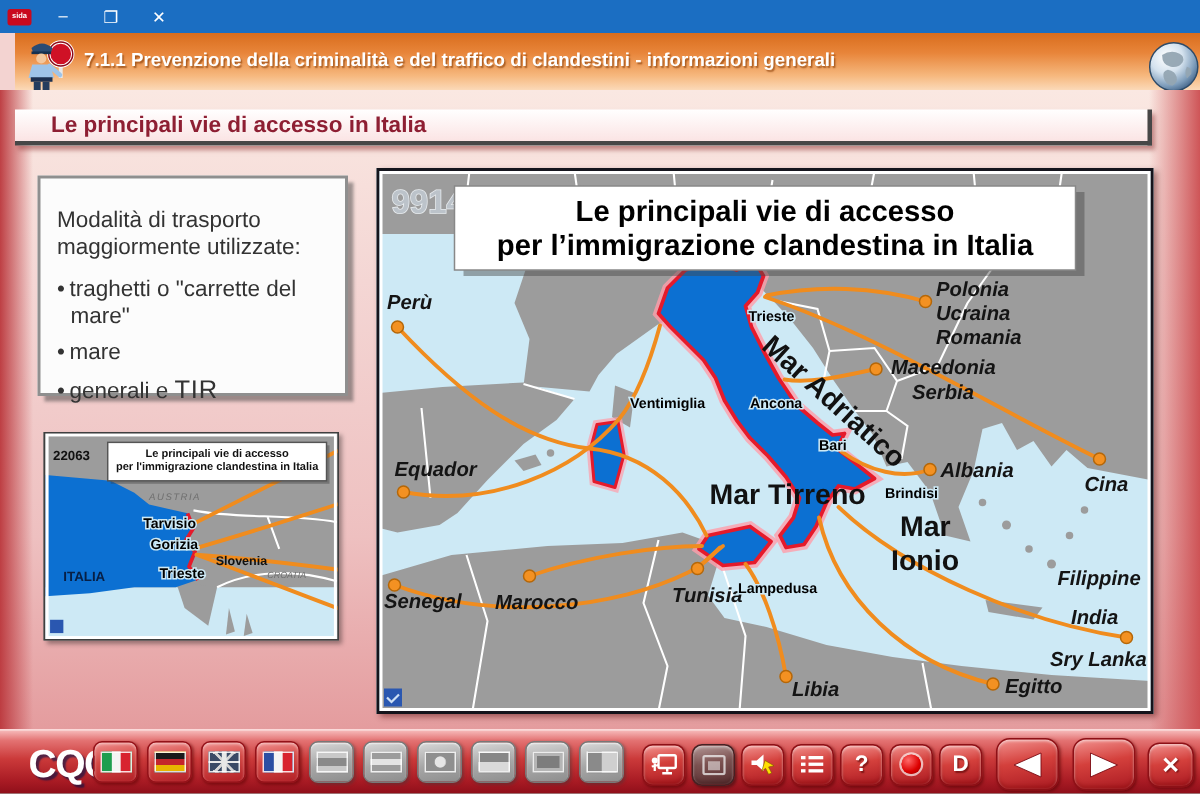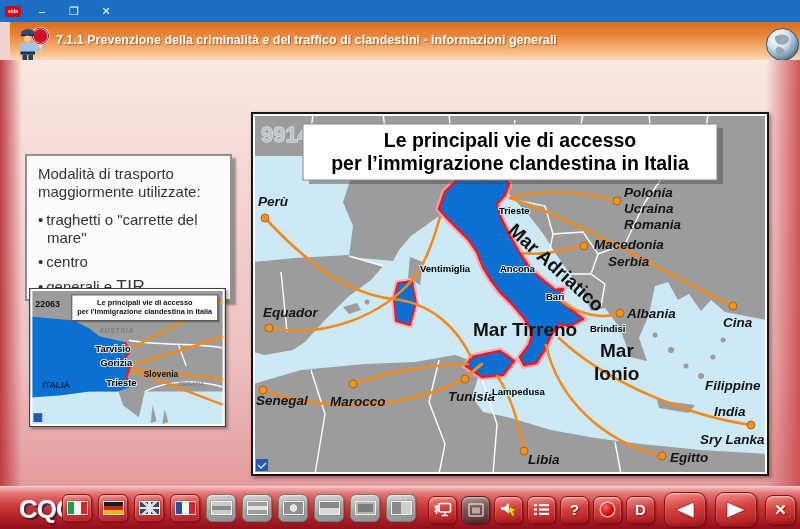--- a/index.html
+++ b/index.html
@@ -33,21 +33,21 @@
 
   .page-title { position:absolute; left:10px; top:73px; width:758px; height:24px;
     background:linear-gradient(180deg,#ffffff, #fbe4e4);
     border-bottom:3px solid #474747; border-right:3px solid #474747;
     box-shadow:2px 3px 3px rgba(150,60,60,.55);
     display:flex; align-items:center; padding-left:24px;
     color:#8e1f33; font-size:15px; font-weight:600; }
 
   .transport-box { position:absolute; left:25px; top:117px; width:207px; height:147px;
     background:#fcfcfc; border:2px solid #8f8f8f; box-shadow:4px 4px 2px rgba(70,70,70,.5);
-    padding:9px 8px 0 11px; color:#333; font-size:15px; line-height:1.22;margin-top:37px; }
+    padding:19px 8px 0 11px; color:#333; font-size:15px; line-height:1.22; }
   .transport-box ul { list-style:none; margin-top:9px; }
   .transport-box li { padding-left:9px; text-indent:-9px; margin-bottom:6px; }
   .transport-box li::before { content:"•"; margin-right:3px; }
   .tir { font-weight:normal; font-size:17px; letter-spacing:.5px; }
 
   .thumb { position:absolute; left:29px; top:288px; width:197px; height:139px;
     border:1px solid #3f3f3f; box-shadow:2px 2px 3px rgba(0,0,0,.35); background:#9c9c9c; }
   .mainmap { position:absolute; left:251px; top:112px; width:518px; height:364px;
     border:2px solid #14141c; box-shadow:2px 2px 4px rgba(70,0,0,.45); background:#cde9f5; }
 
@@ -140,26 +140,29 @@
             <stop offset="100%" stop-color="#46678b"></stop>
         </radialGradient>
       </defs>
       <circle cx="18" cy="18" r="16.5" fill="url(#gw)" stroke="#2e4b68" stroke-width="1"></circle>
       <path d="M10,10 q6,-4 12,-1 q4,2 2,6 q-3,4 -8,3 q-6,-1 -6,-8z M14,20 q5,1 6,5 q1,4 -3,6 q-5,-1 -6,-6 q-1,-4 3,-5z M27,18 q4,1 3,5 l-3,3 q-2,-4 0,-8z" fill="#94a5b2" opacity=".95"></path>
     </svg>
   </div>
 
   <div class="content"></div>
 
+  <div class="page-title">
+    <span>Le principali vie di accesso in Italia</span>
+  </div>
 
   <div class="transport-box">
     <p>Modalità di trasporto maggiormente utilizzate:</p>
     <ul>
       <li><span>traghetti o "carrette del mare"</span></li>
-      <li><span>centro</span></li>
+      <li><span>mare</span></li>
       <li><span>generali e </span><span class="tir">TIR</span></li>
     </ul>
   </div>
 
   <div class="thumb">
     <svg width="195" height="137" viewBox="0 0 197 139">
       <rect x="0" y="0" width="197" height="139" class="land"></rect>
       <path d="M0,104 H197 V139 H0 Z" fill="#cde9f5"></path>
       <path d="M88,100 L116,104 110,130 94,118 Z" class="land"></path>
       <path d="M124,118 l4,16 l-6,2 z" class="land"></path>

